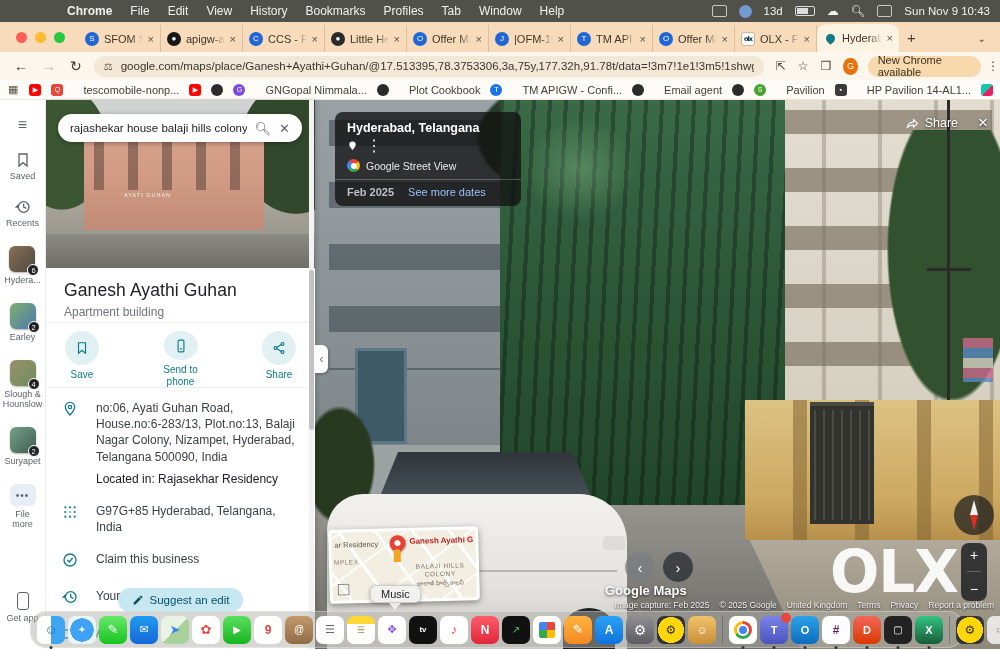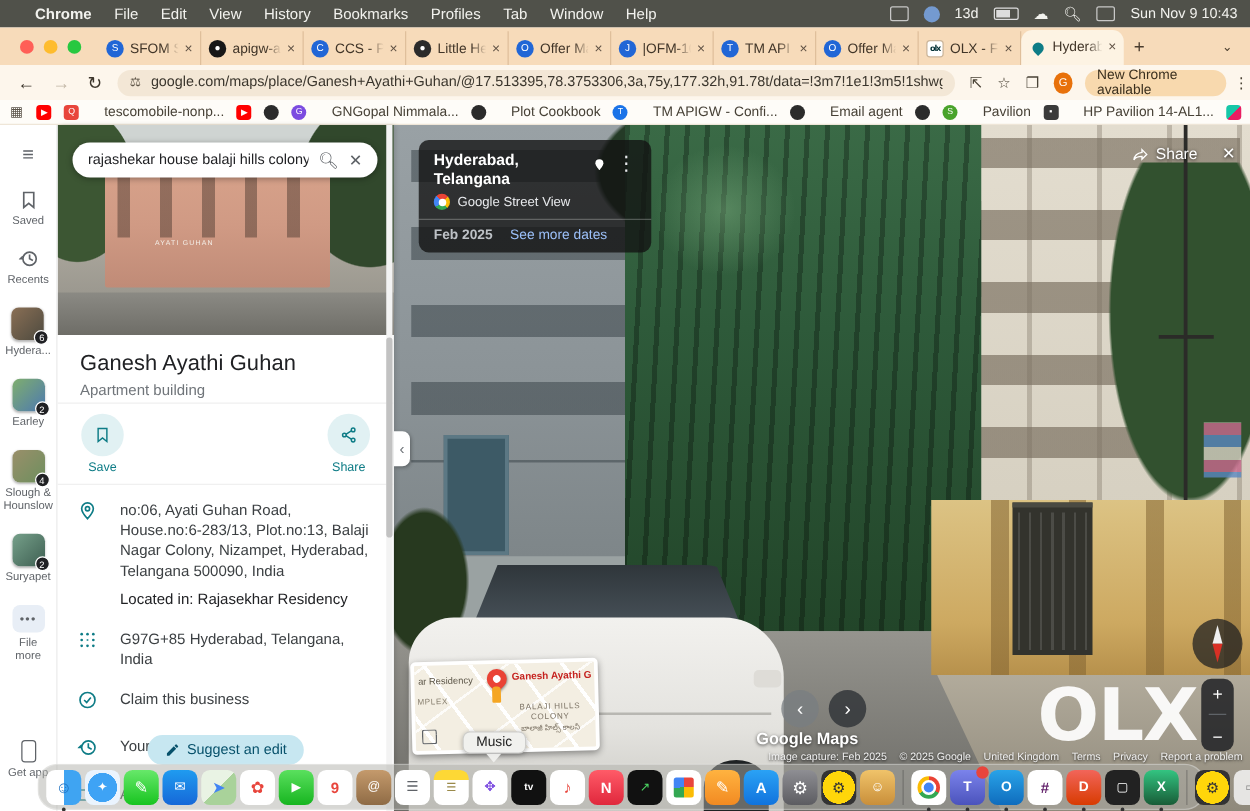--- a/index.html
+++ b/index.html
@@ -2,21 +2,21 @@
 <html><head>
 <meta charset="utf-8">
 <style>
   * { margin:0; padding:0; box-sizing:border-box; }
   html,body { width:1000px; height:649px; overflow:hidden; }
   body { font-family:"Liberation Sans", sans-serif; background:#000; }
   .screen { position:relative; width:1000px; height:649px; overflow:hidden; background:#fff; }
 
   
   .menubar { position:absolute; left:0; top:0; width:1000px; height:22px; background:#50514a;
-    display:flex; align-items:center; color:#f2f2ee; font-size:12px; }
+    display:flex; align-items:center; color:#f2f2ee; font-size:12px;padding-left:39px; }
   .menubar .apple { margin:0 14px 0 14px; font-size:13px; }
   .menubar .menus { display:flex; gap:18px; }
   .menubar .menus span { white-space:nowrap; }
   .menubar .menus span:first-child { font-weight:bold; }
   .mstatus { margin-left:auto; display:flex; align-items:center; gap:12px; padding-right:10px; font-size:11.5px; }
   .sticon { width:15px; height:12px; border:1px solid #ddd; border-radius:2px; opacity:.85; }
   .sticon.round { border-radius:50%; width:13px; height:13px; background:#7aa7e8; border:none; }
   .batt { width:20px; height:10px; border:1px solid #ddd; border-radius:2px; position:relative; }
   .batt::after { content:""; position:absolute; left:1px; top:1px; bottom:1px; width:60%; background:#ddd; }
   .wifi { font-size:12px; }
@@ -145,21 +145,21 @@
   .shrub { left:-18px; top:295px; width:85px; height:140px; background:radial-gradient(ellipse,#27391f 55%,transparent 60%); }
   .car { left:12px; top:352px; width:300px; height:200px; }
   .carbody { position:absolute; left:0; top:42px; width:300px; height:158px; background:linear-gradient(180deg,#f2f1ee 0%,#e4e3df 55%,#c9c8c3 100%); border-radius:36px 48px 0 0; }
   .carglass { position:absolute; left:26px; top:0; width:250px; height:74px; background:linear-gradient(180deg,#2f363b,#556068); border-radius:28px 40px 6px 6px; clip-path:polygon(6% 100%,18% 0,88% 0,100% 100%); }
   .carline { position:absolute; left:10px; top:118px; width:280px; height:2px; background:#b8b7b2; }
   .carwheel { position:absolute; left:236px; top:156px; width:52px; height:44px; background:#1f2224; border-radius:50% 50% 0 0; }
   .carmirror { position:absolute; left:276px; top:84px; width:22px; height:14px; background:#dedcd7; border-radius:4px; }
 
   
   .svheader { left:20px; top:12px; width:186px; background:rgba(18,18,18,.78); border-radius:8px; color:#fff; padding:9px 12px 8px; z-index:6; }
-  .svh-top { display:flex; align-items:flex-start; }
+  .svh-top { display:flex; align-items:flex-start;flex-direction:column; }
   .svh-place { font-size:12.5px; font-weight:bold; flex:1; line-height:1.2; }
   .svh-icons { display:flex; gap:8px; color:#e8eaed; align-items:center; }
   .svh-prov { display:flex; align-items:center; gap:6px; margin-top:4px; }
   .glogo { width:13px; height:13px; border-radius:50%; background:conic-gradient(from -40deg,#ea4335 0 90deg,#fbbc05 0 180deg,#34a853 0 270deg,#4285f4 0 360deg); position:relative; }
   .glogo::after { content:""; position:absolute; inset:3.5px; background:#fff; border-radius:50%; }
   .svh-provtext { font-size:10.5px; color:#e8eaed; }
   .svh-div { height:1px; background:rgba(255,255,255,.25); margin:7px -12px 6px; }
   .svh-dates { display:flex; gap:14px; font-size:11px; }
   .svh-date { color:#bdc1c6;font-weight:bold; }
   .svh-more { color:#9cc0f9; }
@@ -477,20 +477,29 @@
         <span class="circ">
             <svg width="14" height="14" viewBox="0 0 24 24" fill="none" stroke="#0e7c86" stroke-width="2">
               <path d="M6 3h12v18l-6-5-6 5z"></path>
             </svg>
           </span>
         <span class="alabel">Save</span>
       </div>
       <div class="act">
         <span class="circ">
             <svg width="14" height="14" viewBox="0 0 24 24" fill="none" stroke="#0e7c86" stroke-width="2">
+              <rect x="7" y="2" width="10" height="20" rx="2"></rect>
+              <path d="M10 17h4"></path>
+            </svg>
+          </span>
+        <span class="alabel">Send to phone</span>
+      </div>
+      <div class="act">
+        <span class="circ">
+            <svg width="14" height="14" viewBox="0 0 24 24" fill="none" stroke="#0e7c86" stroke-width="2">
               <circle cx="18" cy="5" r="2.5"></circle>
               <circle cx="6" cy="12" r="2.5"></circle>
               <circle cx="18" cy="19" r="2.5"></circle>
               <path d="M8 11l8-5M8 13l8 5"></path>
             </svg>
           </span>
         <span class="alabel">Share</span>
       </div>
     </div>
     <div class="details">

